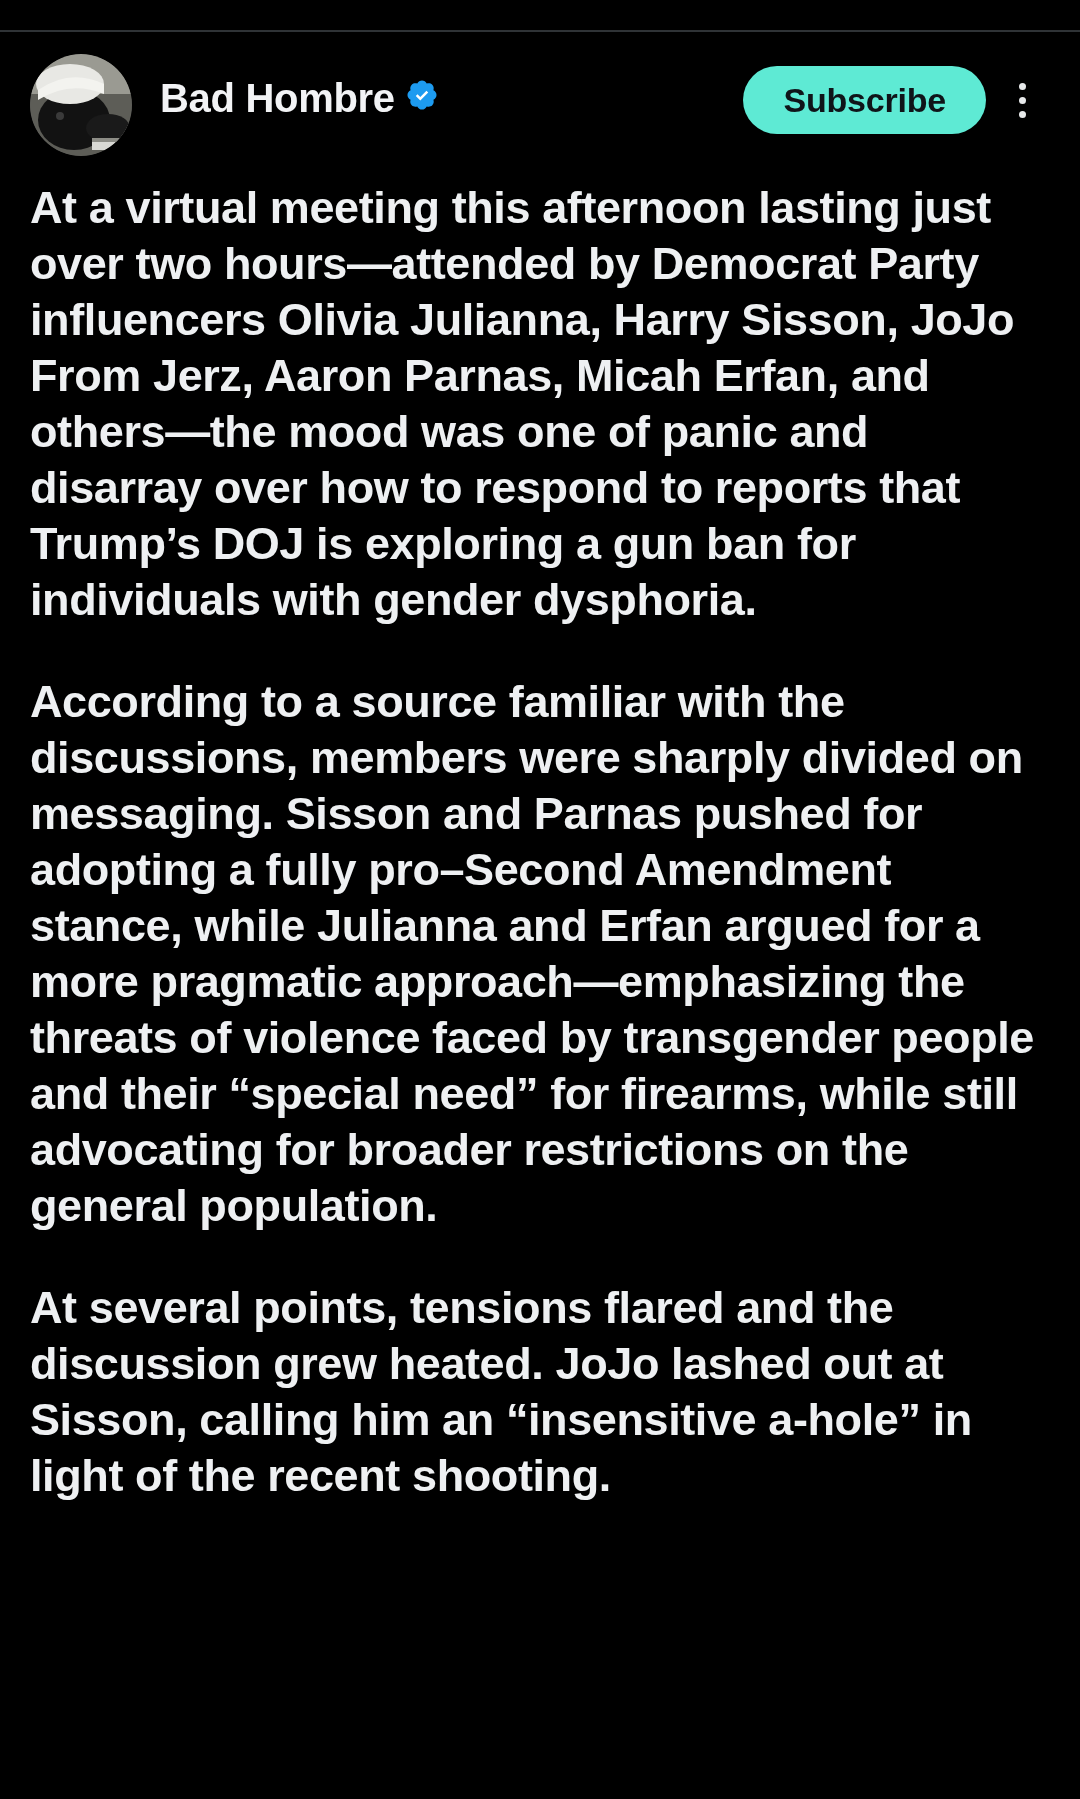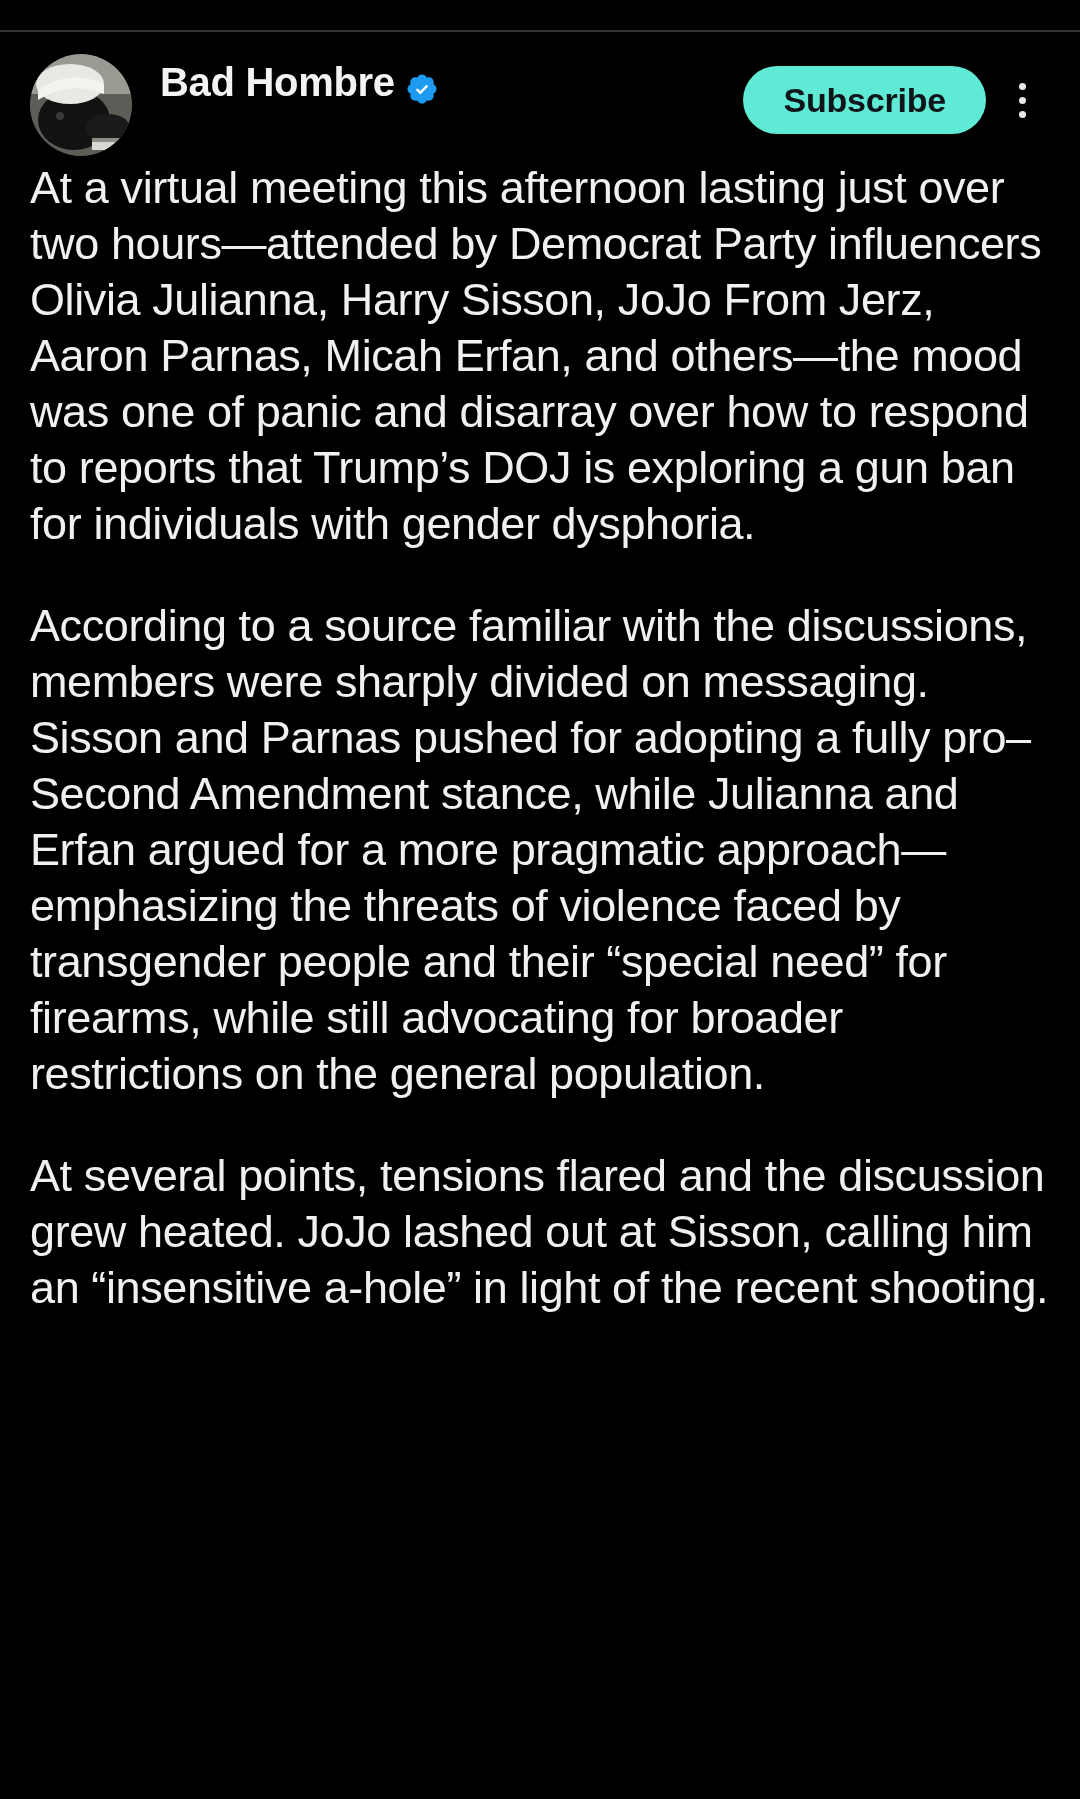--- a/index.html
+++ b/index.html
@@ -55,22 +55,23 @@
   .avatar svg { display: block; }
   .identity {
     margin-left: 28px;
     display: flex;
     flex-direction: column;
     justify-content: center;
     padding-top: 6px;
   }
   .name-row {
     display: flex;
-    align-items: flex-end;
+    align-items: flex-start;
     gap: 10px;
+    margin-top: 16px;
   }
   .display-name {
     font-size: 40px;
     font-weight: bold;
     color: #f2f3f5;
     letter-spacing: -0.3px;
     line-height: 1.1;
   }
   .verified-badge {
     width: 34px;
@@ -120,26 +121,26 @@
     border: none;
   }
   .more-btn span {
     display: block;
     width: 7px;
     height: 7px;
     border-radius: 50%;
     background: #e7e9ea;
   }
   .post-body {
-    margin-top: 6px;
+    margin-top: 26px;
     font-size: 45px;
     line-height: 1.245;
     color: #eef0f2;
     letter-spacing: -0.4px;
-    font-weight: 400;
+    font-weight: 700;
   }
   .post-body p {
     margin: 0 0 46px 0;
   }
   .post-body p:last-child {
     margin-bottom: 0;
   }
 </style>
 </head>
 <body>

